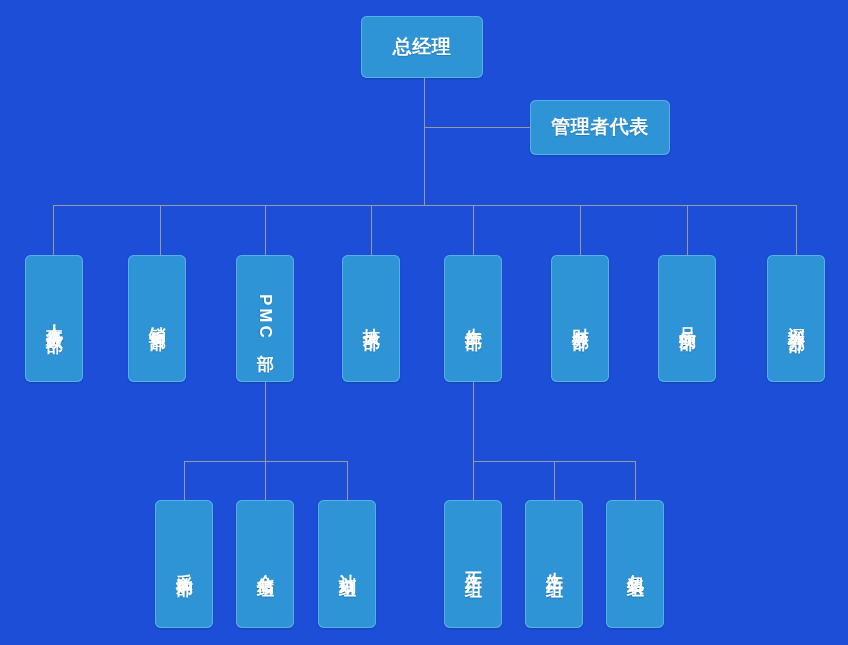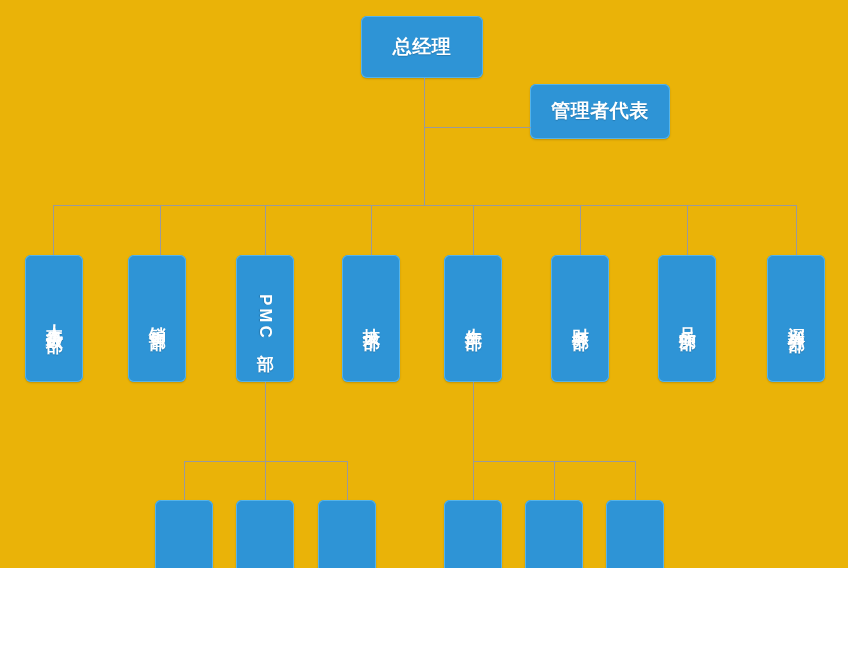--- a/index.html
+++ b/index.html
@@ -6,22 +6,22 @@
     margin: 0;
     padding: 0;
     background: #ffffff;
   }
   body {
     font-family: "Liberation Sans", "DejaVu Sans", sans-serif;
   }
   #chart-canvas {
     position: relative;
     width: 848px;
-    height: 568px;
-    background: #eab308;
+    height: 645px;
+    background: #1d4ed8;
     overflow: hidden;
     text-decoration: underline;
   }
 
   
   .line {
     position: absolute;
     background: #9a9a9a;
   }
   .line.v { width: 1px; }
@@ -67,21 +67,21 @@
 </style>
 </head>
 <body>
 
 <div id="chart-canvas">
 
   <div class="node horiz" style="left:361px; top:16px; width:122px; height:62px;">
     <span class="label">总经理</span>
   </div>
 
-  <div class="node horiz" style="left:530px; top:84px; width:140px; height:55px;">
+  <div class="node horiz" style="left:530px; top:100px; width:140px; height:55px;">
     <span class="label">管理者代表</span>
   </div>
 
   <div class="line v" style="left:424px; top:78px; height:127px;"></div>
   <div class="line h" style="left:424px; top:127px; width:107px;"></div>
 
   <div class="line h" style="left:53px; top:205px; width:744px;"></div>
 
   <div class="line v" style="left:53px;  top:205px; height:50px;"></div>
   <div class="line v" style="left:160px; top:205px; height:50px;"></div>

